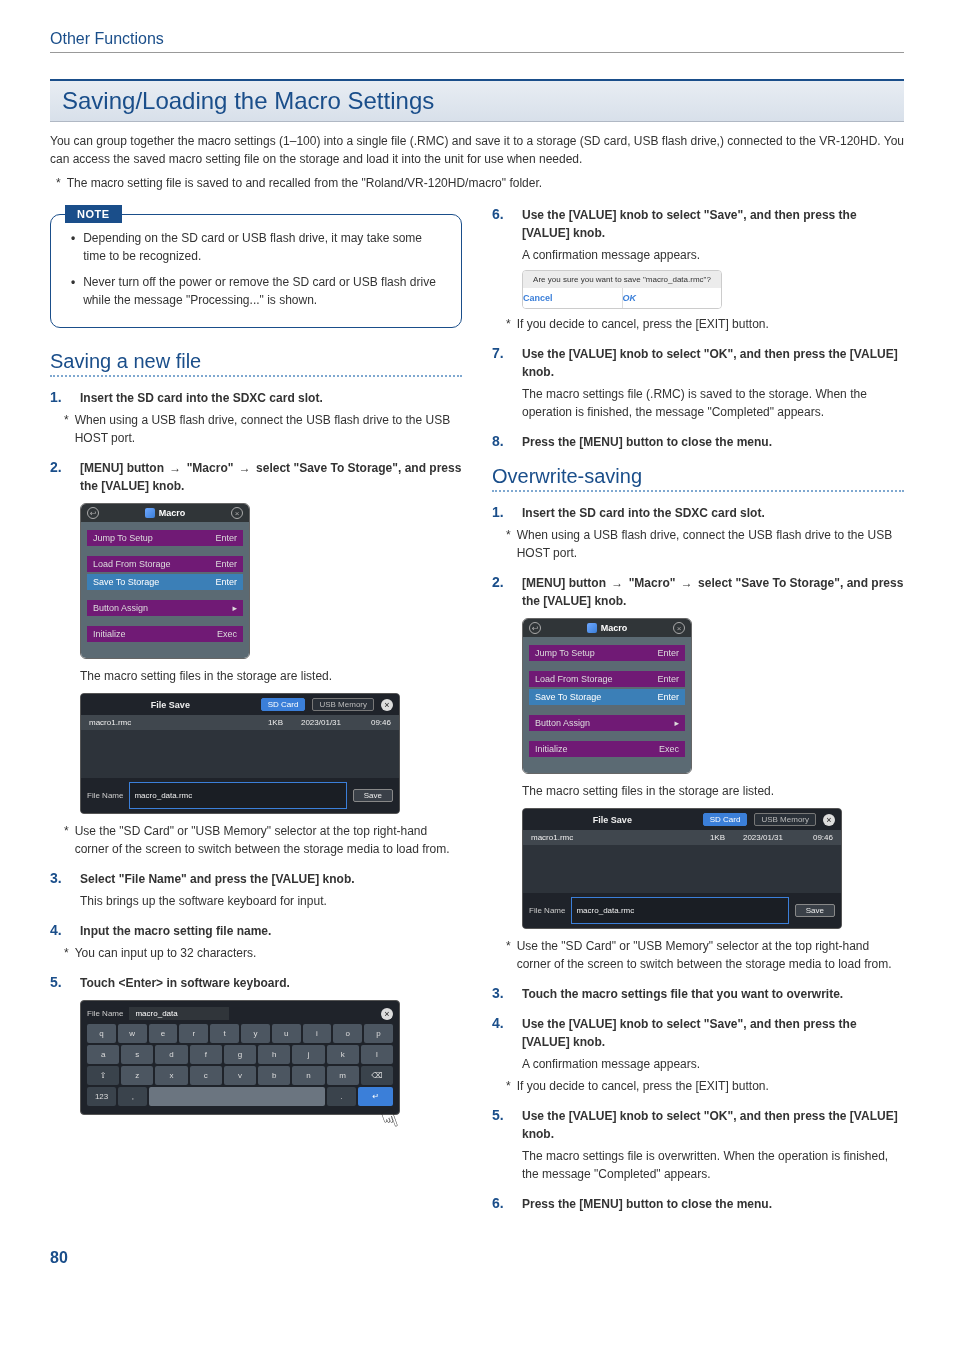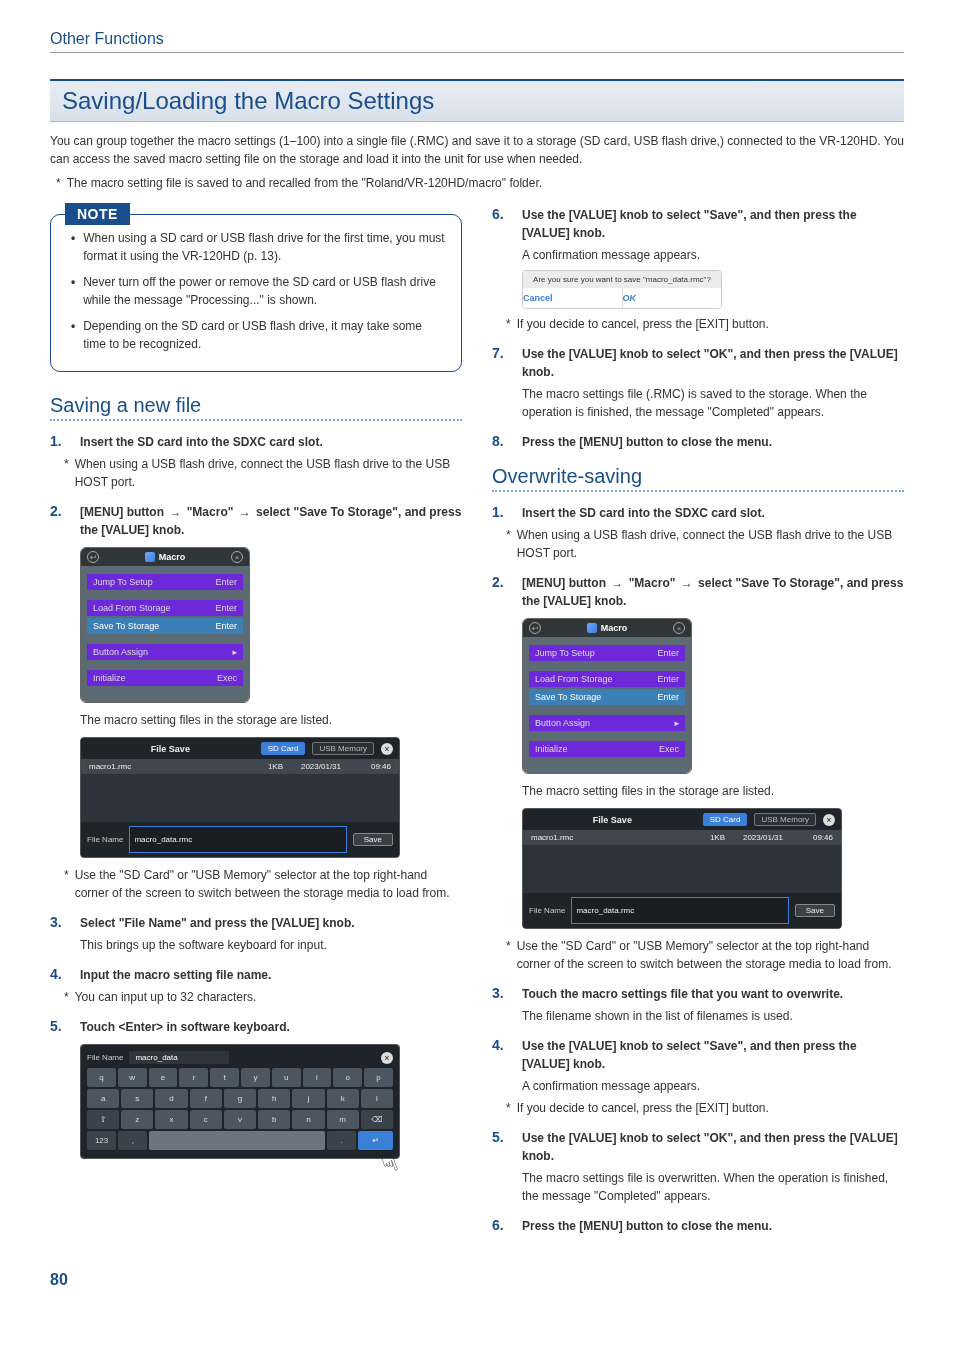--- a/index.html
+++ b/index.html
@@ -43,21 +43,21 @@
     position: relative;
   }
   .note-label {
     position: absolute;
     top: -1px;
     left: 14px;
     transform: translateY(-50%);
     background: #1a4e8a;
     color: #fff;
     font-weight: 700;
-    font-size: 14px;
+    font-size: 11px;
     padding: 3px 12px;
     letter-spacing: 0.5px;
   }
   .note-box ul { list-style: none; padding-left: 4px; }
   .note-box li { display: flex; gap: 8px; line-height: 1.5; margin-bottom: 8px; }
   .note-box li::before { content: "•"; font-weight: bold; }
   .sub-heading {
     color: #1a4e8a;
     font-size: 20px;
     font-weight: 400;
@@ -98,21 +98,21 @@
     display: flex;
     align-items: center;
     justify-content: space-between;
     padding: 3px 6px;
   }
   .mm-head .mm-title { color: #fff; font-weight: 600; display: flex; align-items: center; gap: 4px; }
   .mm-circle { width: 12px; height: 12px; border: 1px solid #aaa; border-radius: 50%; display: inline-flex; align-items: center; justify-content: center; font-size: 8px; color: #aaa; }
   .doc-icon { width: 10px; height: 10px; background: linear-gradient(135deg,#6fa8ff,#3b7fd9); border-radius: 2px; display: inline-block; }
   .mm-body { background: #5b6a73; padding: 8px 6px 14px 6px; }
   .mm-row {
-    background: #6d28d9;
+    background: #701a75;
     color: #ddd;
     display: flex;
     justify-content: space-between;
     padding: 3px 6px;
     margin-bottom: 2px;
   }
   .mm-row.hl { background: #3b7fb7; color: #fff; }
   .mm-gap { height: 8px; }
 
   
@@ -267,27 +267,24 @@
 </div>
 
 <div class="columns">
 
   <div class="col">
 
     <div class="note-box">
       <div class="note-label">NOTE</div>
       <ul>
         <li>
-            <span>When using a SD card or USB flash drive for the first time, you must format it using the VR-120HD (p. 13).</span>
+            <span>Depending on the SD card or USB flash drive, it may take some time to be recognized.</span>
           </li>
         <li>
             <span>Never turn off the power or remove the SD card or USB flash drive while the message "Processing..." is shown.</span>
-          </li>
-        <li>
-            <span>Depending on the SD card or USB flash drive, it may take some time to be recognized.</span>
           </li>
       </ul>
     </div>
 
     <div class="sub-heading">Saving a new file</div>
     <hr class="dotted-rule">
 
     <ol class="steps">
       <li>
         <div class="step-head">
@@ -591,21 +588,20 @@
           <span class="star">*</span>
           <span>Use the "SD Card" or "USB Memory" selector at the top right-hand corner of the screen to switch between the storage media to load from.</span>
         </div>
       </li>
 
       <li>
         <div class="step-head">
           <span class="step-num">3.</span>
           <span class="step-title">Touch the macro settings file that you want to overwrite.</span>
         </div>
-        <div class="step-body">The filename shown in the list of filenames is used.</div>
       </li>
 
       <li>
         <div class="step-head">
           <span class="step-num">4.</span>
           <span class="step-title">Use the [VALUE] knob to select "Save", and then press the [VALUE] knob.</span>
         </div>
         <div class="step-body">A confirmation message appears.</div>
         <div class="step-note">
           <span class="star">*</span>

